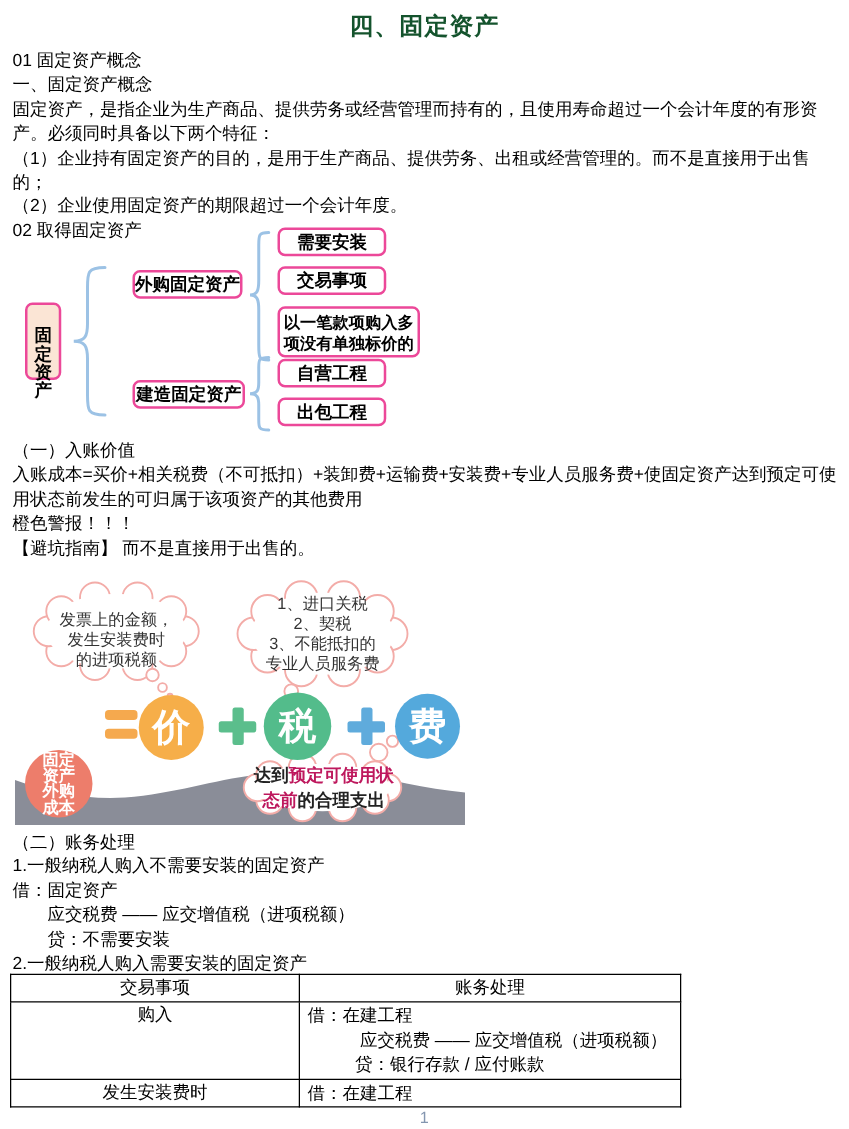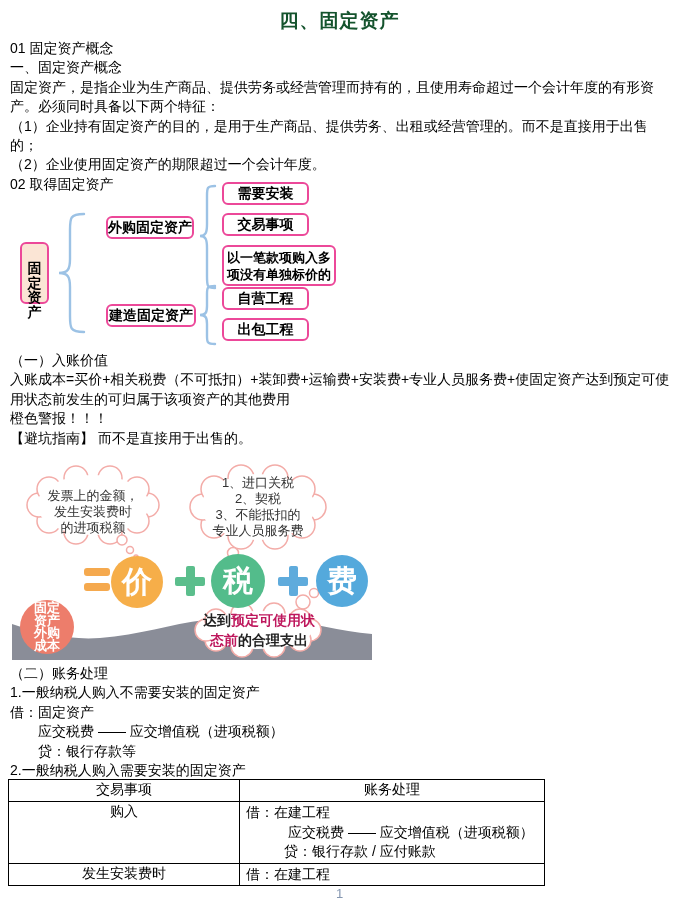--- a/index.html
+++ b/index.html
@@ -194,21 +194,21 @@
       <div><span>达到</span><span class="red">预定可使用状</span></div>
       <div><span class="red">态前</span><span>的合理支出</span></div>
     </div>
   </div>
 
   <div class="tcol col3">
     <p>（二）账务处理</p>
     <p>1.一般纳税人购入不需要安装的固定资产</p>
     <p>借：固定资产</p>
     <p class="ind">应交税费 —— 应交增值税（进项税额）</p>
-    <p class="ind">贷：银行存款等</p>
+    <p class="ind">贷：不需要安装</p>
     <p>2.一般纳税人购入需要安装的固定资产</p>
   </div>
 
   <table class="acct-table">
     <tbody>
         <tr>
       <th class="c-item">交易事项</th>
       <th>账务处理</th>
     </tr>
     <tr>

